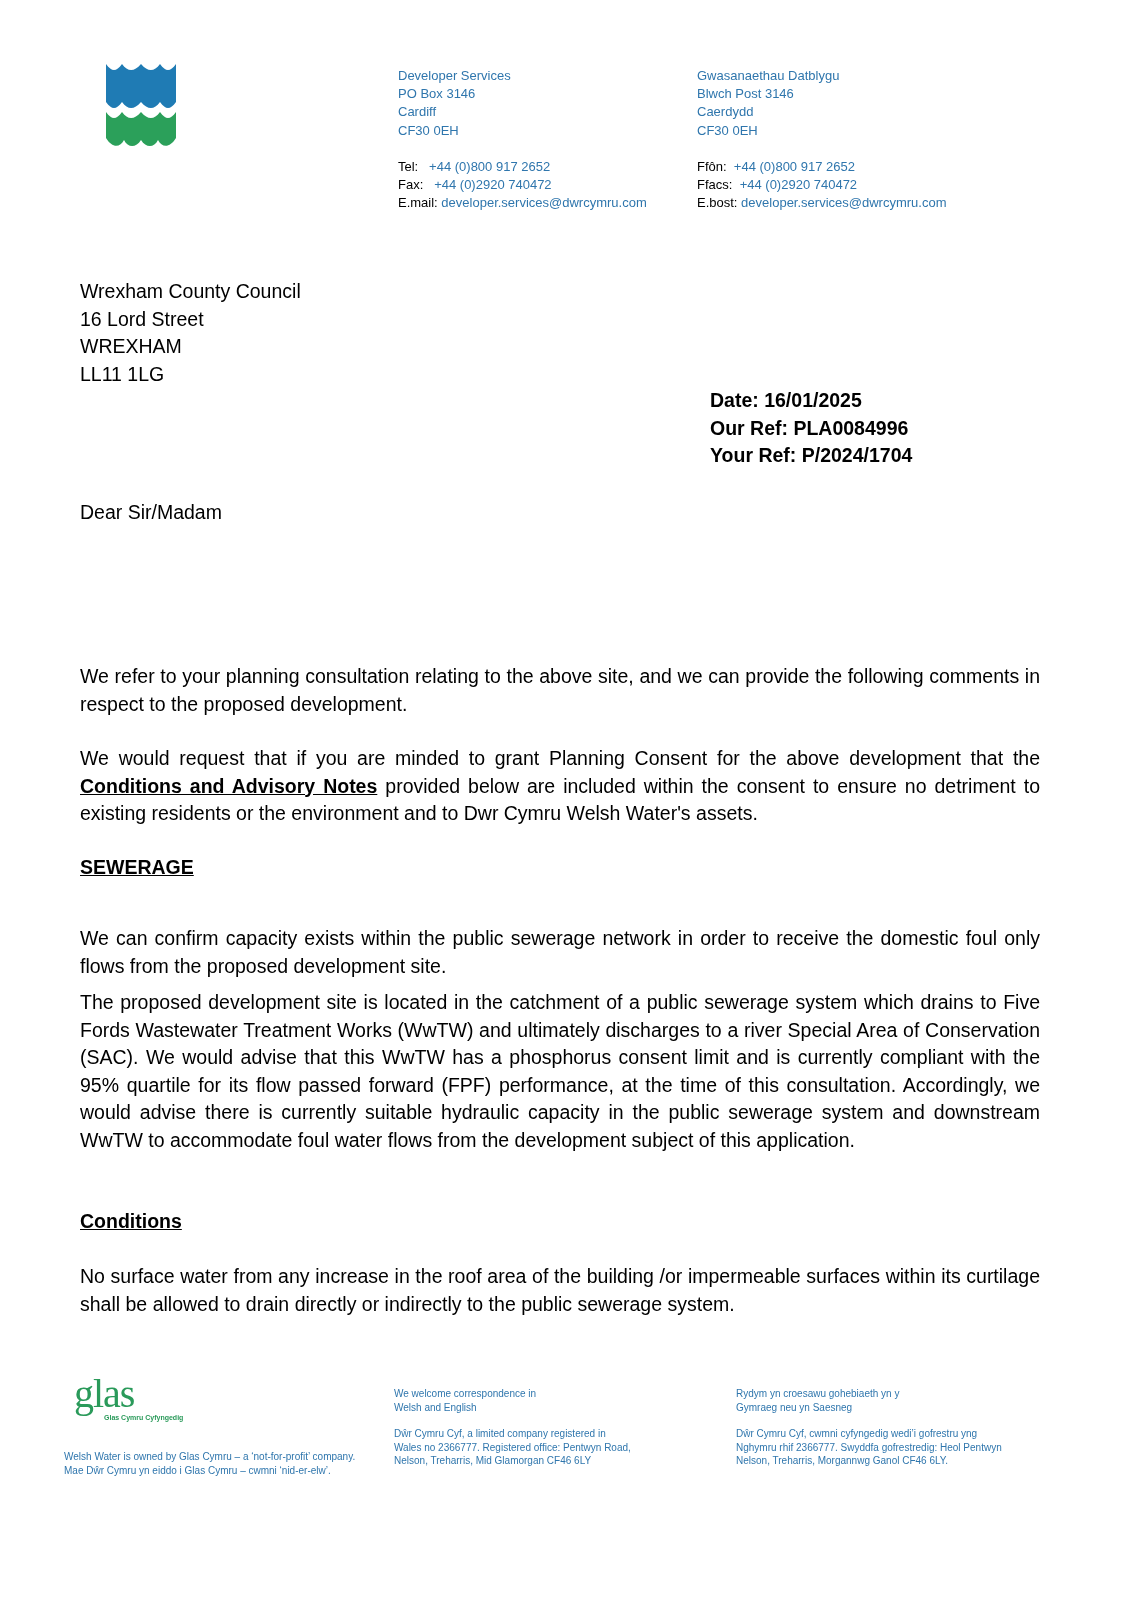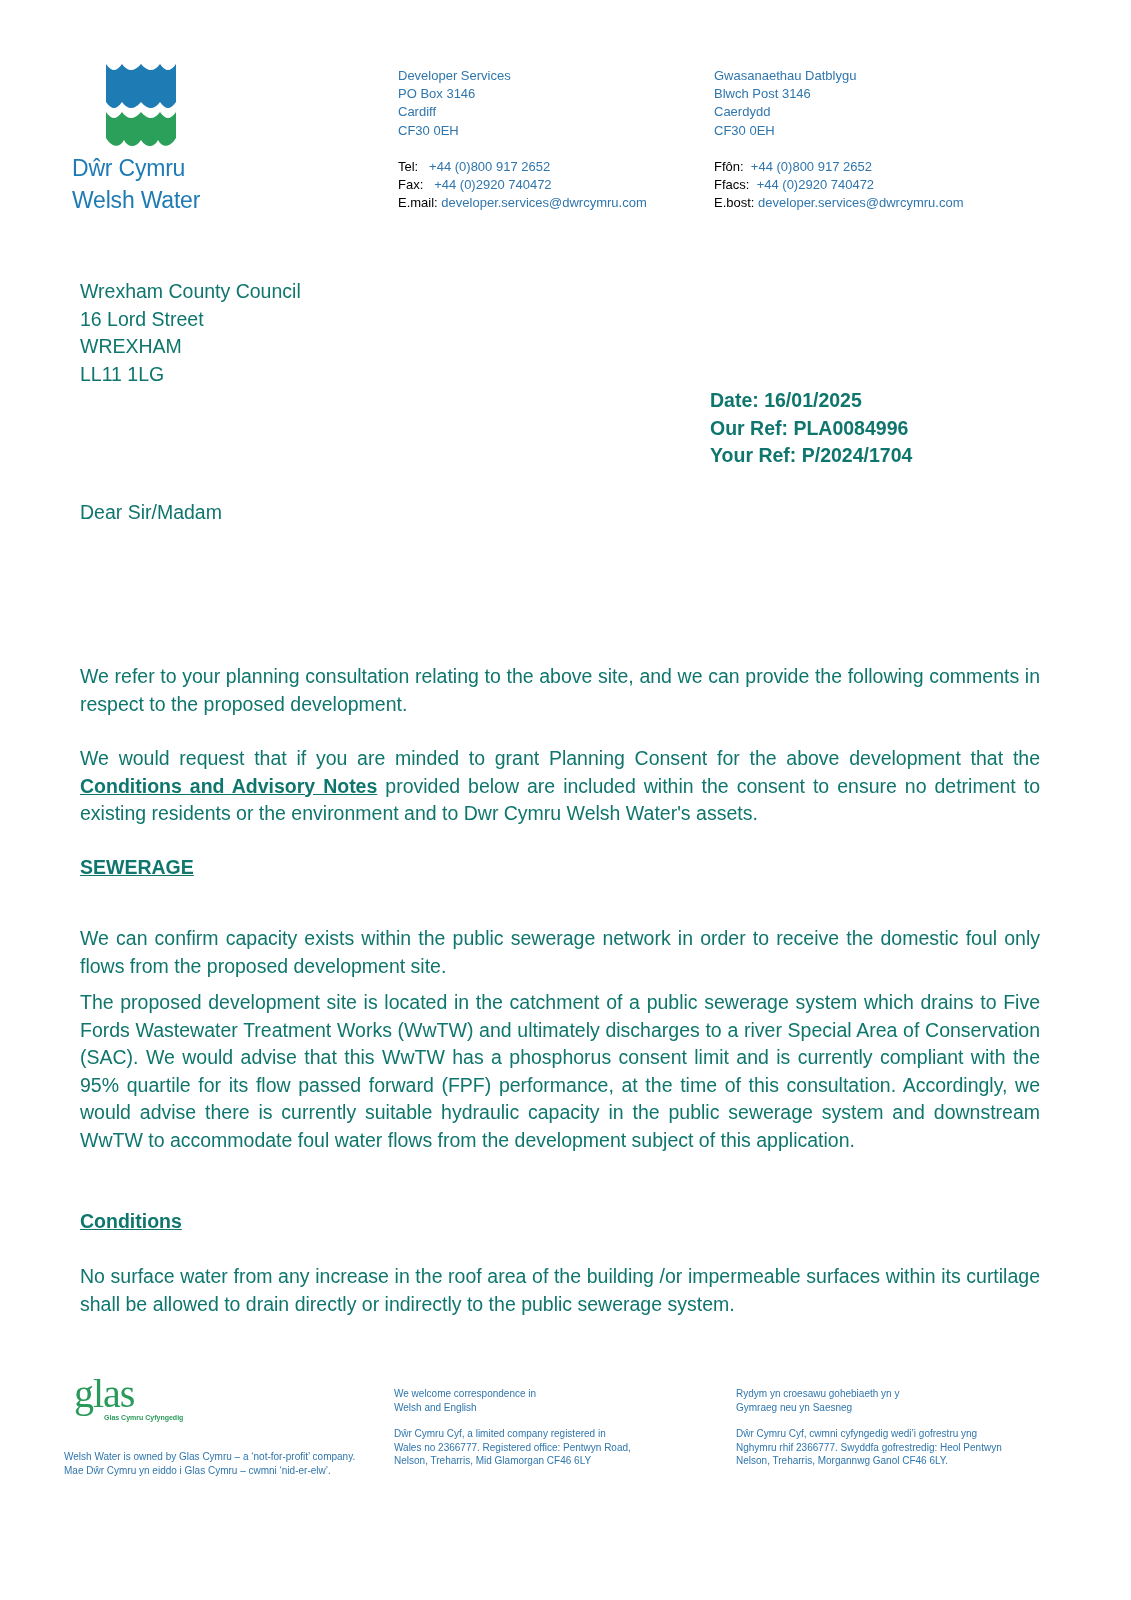--- a/index.html
+++ b/index.html
@@ -7,23 +7,23 @@
          font-family: "Liberation Sans", "DejaVu Sans", sans-serif; color: #111; }
   .abs { position: absolute; }
   
   .logo { left: 72px; top: 62px; width: 150px; }
   .logo svg { display: block; margin-left: 32px; }
   .logo-text { color: #1f7bb4; font-size: 23px; line-height: 32px; letter-spacing: -0.2px; margin-top: 4px; }
   .addr { font-size: 13px; line-height: 18.2px; color: #2f76ad; }
   .addr .gap { height: 18px; }
   .addr .lbl { color: #000000; }
   .addr-en { left: 398px; top: 67px; }
-  .addr-cy { left: 714px; top: 67px; }
+  .addr-cy { left: 697px; top: 67px; }
   
-  .txt { font-size: 19.5px; line-height: 27.5px; color: #0f766e; }
+  .txt { font-size: 19.5px; line-height: 27.5px; color: #000000; }
   .recipient { left: 80px; top: 278px; }
   .refs { left: 710px; top: 387px; font-weight: bold; }
   .salutation { left: 80px; top: 499px; }
   .subject { left: 80px; top: 553px; font-weight: bold; }
   .para { left: 80px; width: 960px; text-align: justify; text-align-last: left; }
   .p1 { top: 663px; }
   .p2 { top: 745px; }
   .h-sewerage { left: 80px; top: 854px; font-weight: bold; text-decoration: underline; }
   .p3 { top: 925px; }
   .p4 { top: 989px; }
@@ -41,24 +41,20 @@
   .foot-right { left: 736px; top: 1387px; }
 </style>
 </head>
 <body>
 
 <div class="abs logo">
   <svg width="74" height="86" viewBox="0 0 74 86">
     <path d="M2 2 C8 10 12 10 18 2 C24 10 30 10 37 2 C44 10 50 10 56 2 C62 10 66 10 72 2 L72 40 C66 48 62 48 56 40 C50 48 44 48 37 40 C30 48 24 48 18 40 C12 48 8 48 2 40 Z" fill="#1f7bb4"></path>
     <path d="M2 50 C8 58 12 58 18 50 C24 58 30 58 37 50 C44 58 50 58 56 50 C62 58 66 58 72 50 L72 76 C66 86 58 86 54 78 C50 86 42 86 37 78 C32 86 24 86 20 78 C16 86 8 86 2 76 Z" fill="#2ba05a"></path>
   </svg>
-  <div class="logo-text">
-    <div>Dŵr Cymru</div>
-    <div>Welsh Water</div>
-  </div>
 </div>
 
 <div class="abs addr addr-en">
   <div>Developer Services</div>
   <div>PO Box 3146</div>
   <div>Cardiff</div>
   <div>CF30 0EH</div>
   <div class="gap"></div>
   <div><span class="lbl">Tel:</span>&nbsp;&nbsp;&nbsp;<span>+44 (0)800 917 2652</span></div>
   <div><span class="lbl">Fax:</span>&nbsp;&nbsp;&nbsp;<span>+44 (0)2920 740472</span></div>

